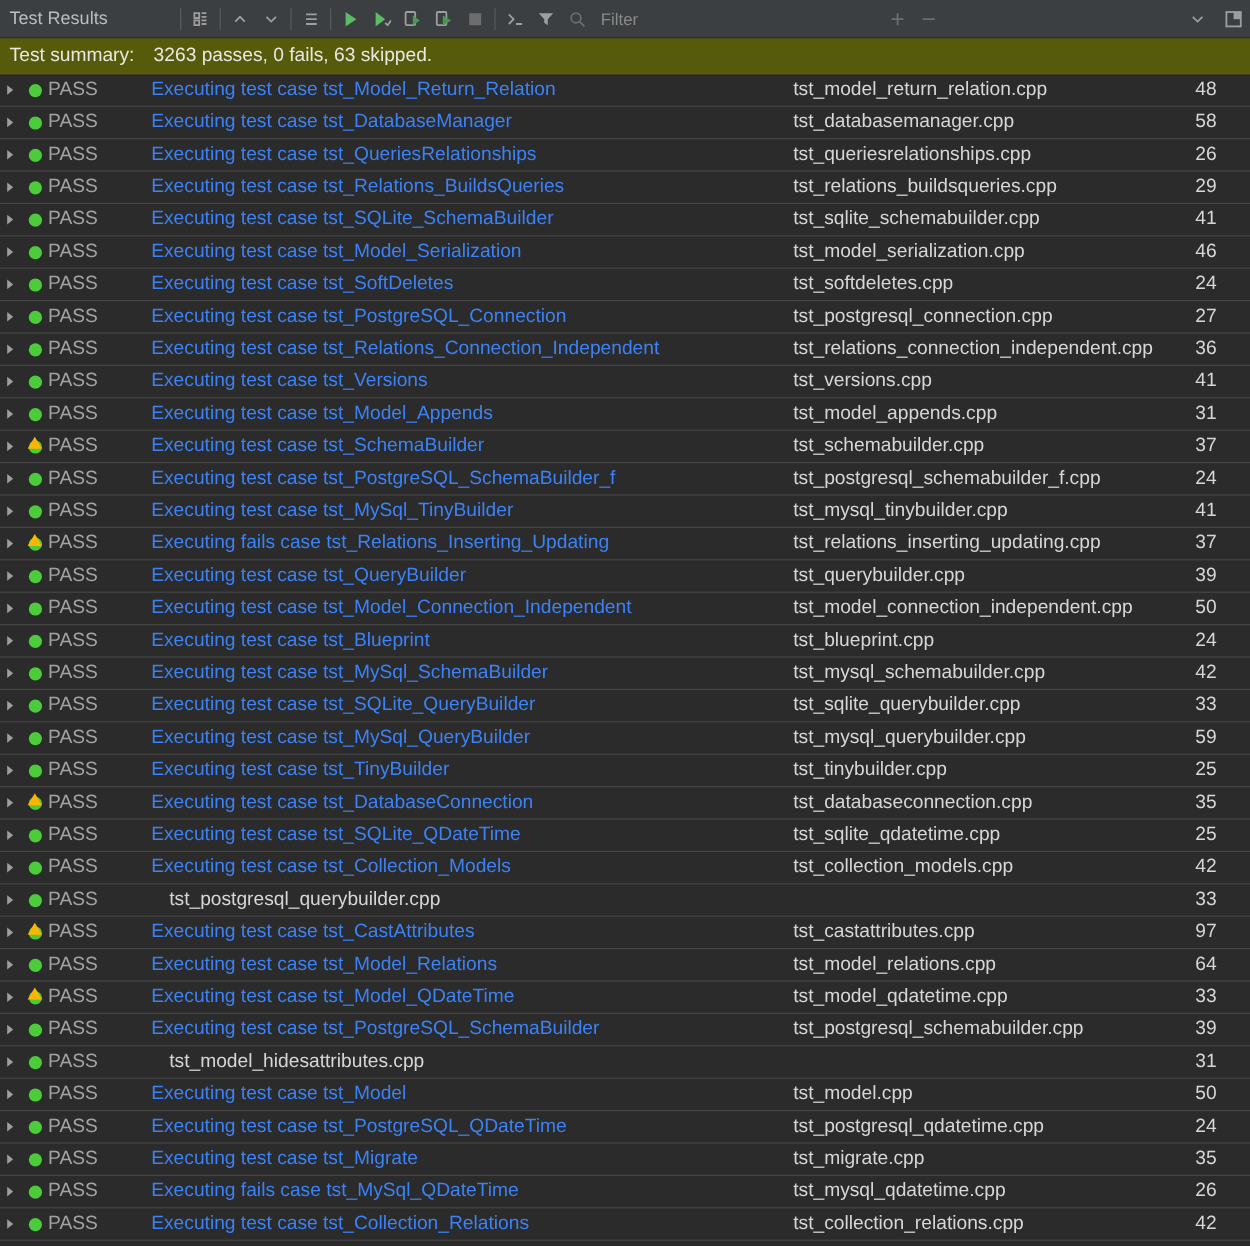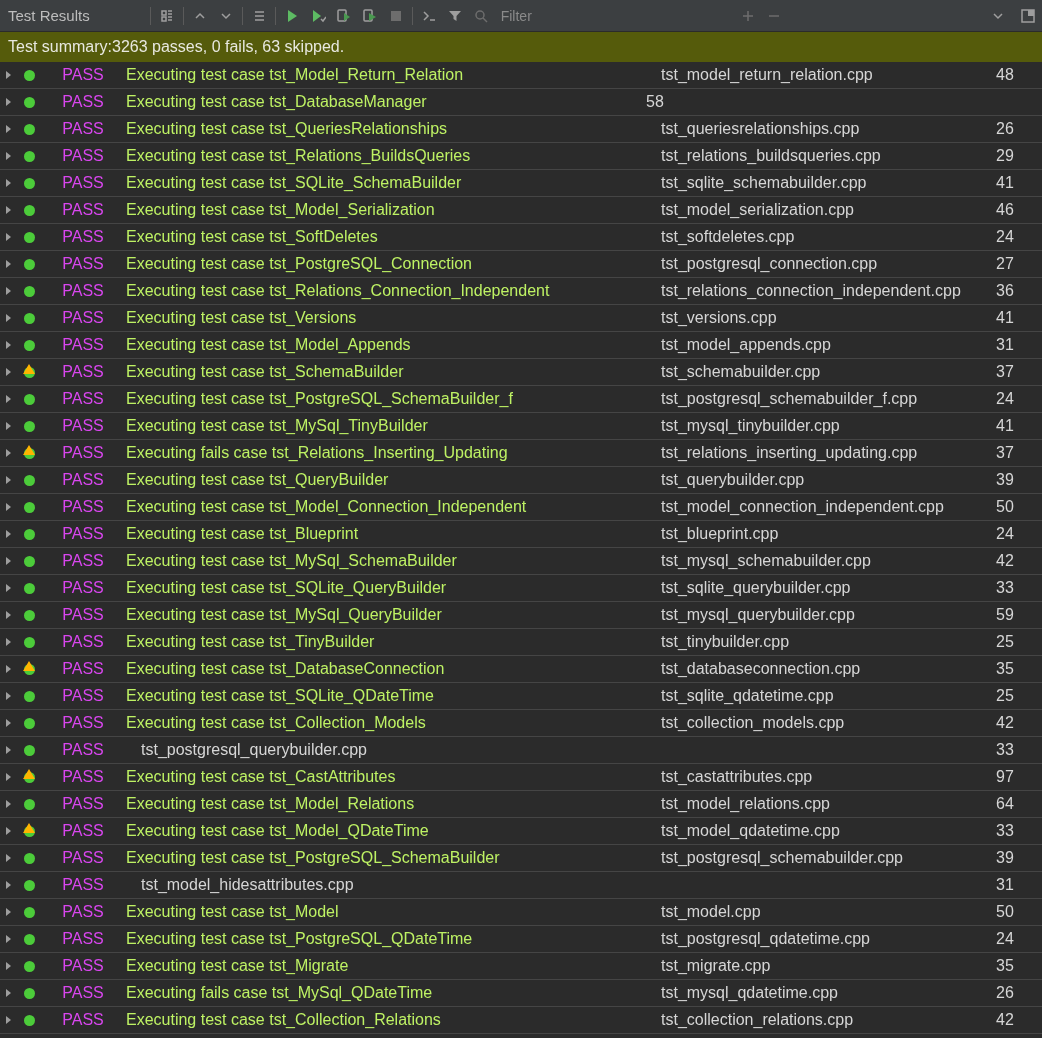--- a/index.html
+++ b/index.html
@@ -52,20 +52,21 @@
   .filter-input::placeholder { color:#8a8a8a; }
 
   
   .summary-bar {
     display:flex; align-items:center;
     height:30px;
     background:#555b0b;            
     color:#e8e8e0;
     padding:0 8px;
     font-size:16px;
+    gap:16px;
   }
   .summary-bar .label { }
   .summary-bar .val { }
 
   
   .results {
     height: calc(100% - 62px);
     overflow:hidden;
   }
   .row {
@@ -79,22 +80,22 @@
   .row .expander { width:18px; display:flex; align-items:center; justify-content:center; }
   .row .expander svg { width:10px; height:10px; }
   .row .status-dot { width:22px; display:flex; align-items:center; justify-content:center; }
   .row .status-dot .circle { width:11px; height:11px; border-radius:50%; background:#4ccc3a; position:relative; }
   .row .status-dot.warn .circle {
     background:#4ccc3a;
   }
   .row .status-dot .tri {
     width:0;height:0;border-left:6px solid transparent;border-right:6px solid transparent;border-bottom:10px solid #ffb400;position:absolute;left:-1px;top:-3px;
   }
-  .row .status-text { width:86px; color:#d946ef;text-align:center; }
-  .row .desc { flex:0 0 520px; color:#bef264; white-space:nowrap; overflow:hidden; text-overflow:ellipsis; }
+  .row .status-text { width:86px; color:#a3a3a3; }
+  .row .desc { flex:0 0 520px; color:#3b82f6; white-space:nowrap; overflow:hidden; text-overflow:ellipsis; }
   .row .file { flex:1; color:#d6d6d6; white-space:nowrap; overflow:hidden; text-overflow:ellipsis;margin-left:15px; }
   .row .count { width:42px; text-align:left; color:#d6d6d6; padding-right:6px; }
 
 </style>
 </head>
 <body>
 
 <div class="toolbar">
   <span class="title">Test Results</span>
 
@@ -242,20 +243,21 @@
       <span class="expander">
         <svg viewBox="0 0 10 10">
           <path d="M2 1l5 4-5 4z" fill="#9e9e9e"></path>
         </svg>
       </span>
       <span class="status-dot">
         <span class="circle" style="background: rgb(76, 204, 58);"></span>
       </span>
       <span class="status-text">PASS</span>
       <span class="desc">Executing test case tst_DatabaseManager</span>
+      <span class="file">tst_databasemanager.cpp</span>
       <span class="count">58</span>
     </div>
     <div class="row">
       <span class="expander">
         <svg viewBox="0 0 10 10">
           <path d="M2 1l5 4-5 4z" fill="#9e9e9e"></path>
         </svg>
       </span>
       <span class="status-dot">
         <span class="circle" style="background: rgb(76, 204, 58);"></span>

